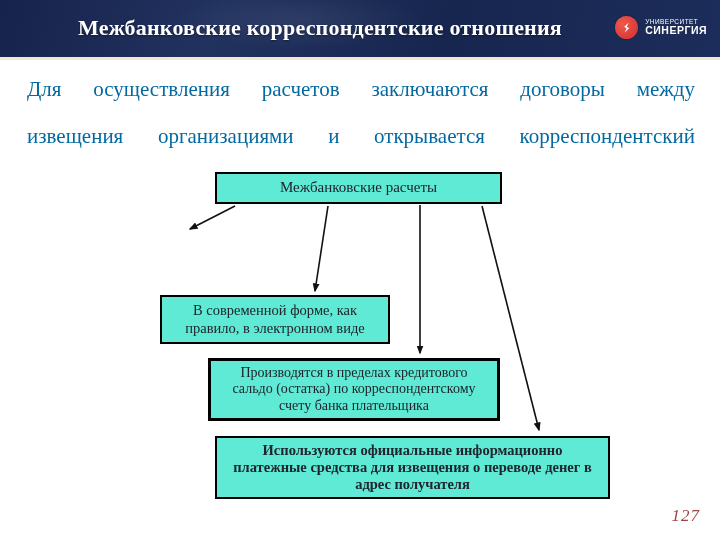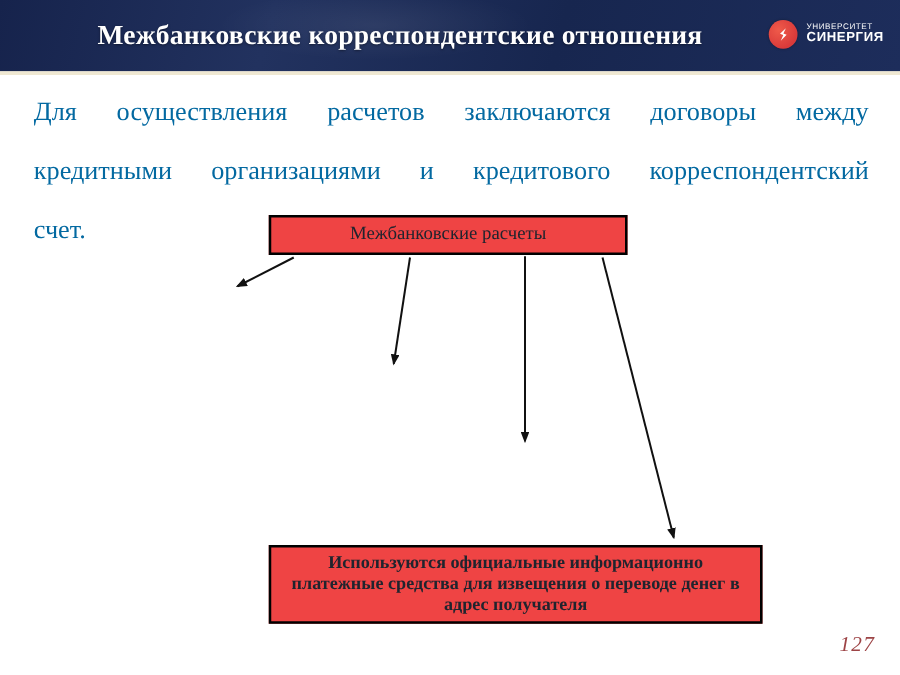--- a/index.html
+++ b/index.html
@@ -39,21 +39,21 @@
   
   .paragraph{
     position:absolute;left:27px;right:25px;top:66px;
     font-size:21px;line-height:47px;color:#0369a1;
   }
   .pline{white-space:nowrap;}
   .pline.j{white-space:normal;text-align:justify;text-align-last:justify;}
   
   .connectors{position:absolute;left:0;top:0;width:720px;height:540px;pointer-events:none;}
   .dbox{
-    position:absolute;box-sizing:border-box;background:#ef4444;
+    position:absolute;box-sizing:border-box;background:#5eead4;
     border:2px solid var(--box-border,#000);
     display:flex;align-items:center;justify-content:center;text-align:center;
     color:var(--box-text,#20242e);white-space:pre-line;
     font-family:"Liberation Serif", serif;line-height:1.18;
   }
   .box-root{left:215px;top:172px;width:287px;height:32px;font-size:15px;}
   .box-1{left:97px;top:235px;width:190px;height:48px;font-size:14.5px;}
   .box-2{left:160px;top:295px;width:230px;height:49px;font-size:14.5px;}
   .box-3{left:208px;top:358px;width:292px;height:63px;font-size:14px;border-width:3px;}
   .box-4{left:215px;top:436px;width:395px;height:63px;font-size:14.5px;font-weight:bold;}
@@ -81,36 +81,40 @@
     <span class="logo-text">
       <span class="logo-line1">УНИВЕРСИТЕТ</span>
       <span class="logo-line2">СИНЕРГИЯ</span>
     </span>
   </div>
 
   <div class="header-divider"></div>
 
   <div class="paragraph">
     <div class="pline j">Для осуществления расчетов заключаются договоры между</div>
-    <div class="pline j">кредитными организациями и кредитового корреспондентский</div>
-    <div class="pline">счет.</div>
+    <div class="pline j">извещения организациями и открывается корреспондентский</div>
   </div>
 
   <svg class="connectors" viewBox="0 0 720 540">
     <defs>
       <marker id="arrow" markerWidth="9" markerHeight="7" refX="7.5" refY="3.5" orient="auto" markerUnits="userSpaceOnUse">
         <path d="M0,0 L9,3.5 L0,7 Z" fill="#111111"></path>
       </marker>
     </defs>
     <line x1="235" y1="206" x2="190" y2="229" stroke="#111111" stroke-width="1.6" marker-end="url(#arrow)"></line>
     <line x1="328" y1="206" x2="315" y2="291" stroke="#111111" stroke-width="1.6" marker-end="url(#arrow)"></line>
     <line x1="420" y1="205" x2="420" y2="353" stroke="#111111" stroke-width="1.6" marker-end="url(#arrow)"></line>
     <line x1="482" y1="206" x2="539" y2="430" stroke="#111111" stroke-width="1.6" marker-end="url(#arrow)"></line>
   </svg>
 
   <div class="dbox box-root">Межбанковские расчеты</div>
+  <div class="dbox box-2">В современной форме, как
+правило, в электронном виде</div>
+  <div class="dbox box-3">Производятся в пределах кредитового
+сальдо (остатка) по корреспондентскому
+счету банка плательщика</div>
   <div class="dbox box-4">Используются официальные информационно
 платежные средства для извещения о переводе денег в
 адрес получателя</div>
 
   <div class="page-number">127</div>
 
 </div>
 
 </body></html>

